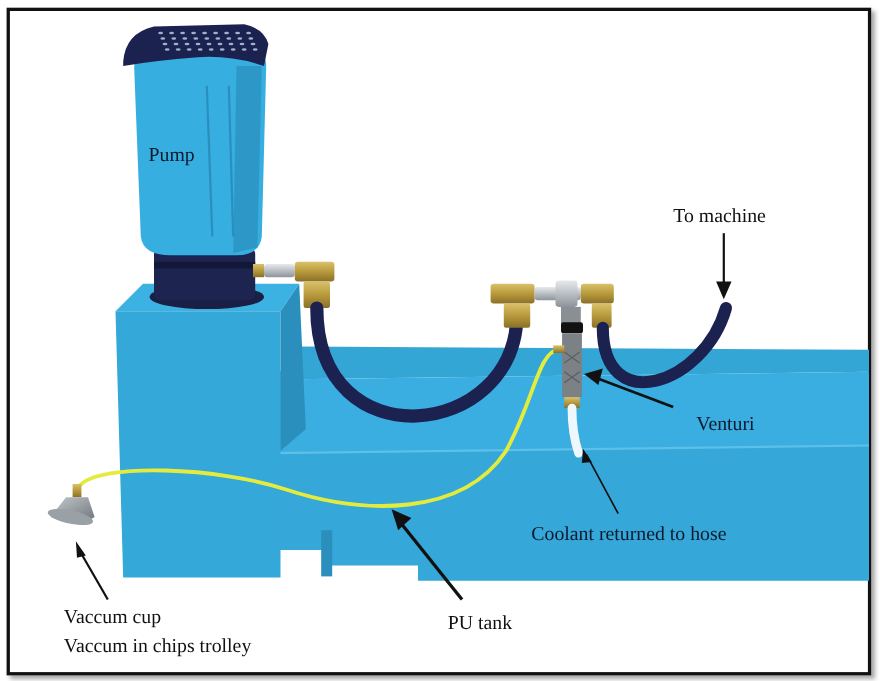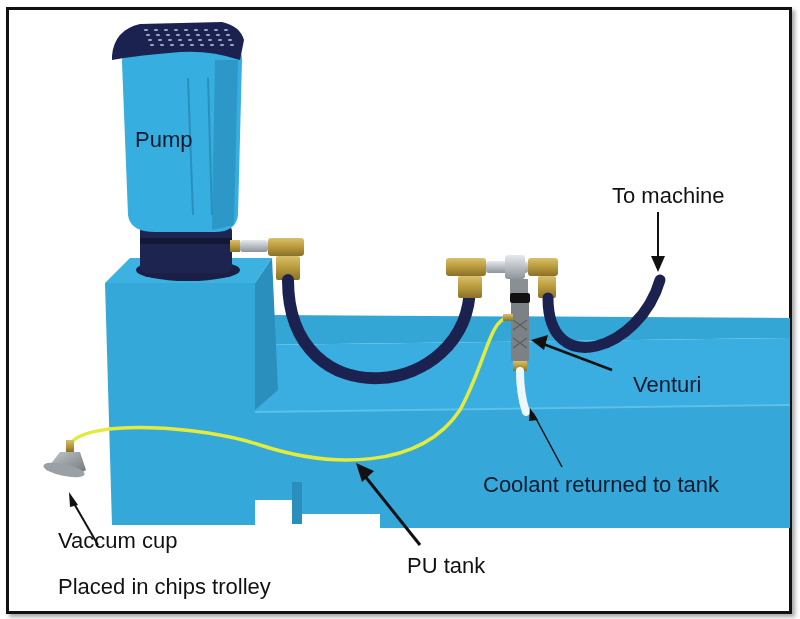--- a/index.html
+++ b/index.html
@@ -1,19 +1,19 @@
 <!DOCTYPE html>
 <html><head>
 <meta charset="utf-8">
 <style>
   html, body { margin: 0; padding: 0; background: #ffffff; }
   body { width: 800px; height: 619px; position: relative; overflow: hidden; font-family: "Liberation Sans", sans-serif; }
   #frame { position: absolute; left: 6px; top: 7px; width: 780px; height: 601px; border: 3px solid #111; box-shadow: 3px 3px 4px rgba(0,0,0,0.35); background: #fff; }
   svg#scene { position: absolute; left: 0; top: 0; }
-  .lbl { position: absolute; color: #0d1a2e; font-size: 22px; line-height: 26px; white-space: nowrap; }
+  .lbl { position: absolute; color: #0d1a2e; font-size: 18px; line-height: 26px; white-space: nowrap; font-family: Liberation Serif, serif; }
   .lbl.dark { color: #111; }
 </style>
 </head>
 <body>
 
 <div id="frame"></div>
 
 <svg id="scene" width="800" height="619" viewBox="0 0 800 619">
   <defs>
     <linearGradient id="brassG" x1="0" y1="0" x2="0" y2="1">
@@ -141,16 +141,16 @@
     <line x1="420" y1="545" x2="360" y2="470" stroke="#111" stroke-width="3"></line>
     <polygon points="356,463 374,471 362,482" fill="#111"></polygon>
     <line x1="98" y1="545" x2="72" y2="500" stroke="#111" stroke-width="2"></line>
     <polygon points="69,492 78,505 70,507" fill="#111"></polygon>
   </g>
 </svg>
 
 <div class="lbl" style="left:135px; top:127px;">Pump</div>
 <div class="lbl dark" style="left:612px; top:183px;">To machine</div>
 <div class="lbl" style="left:617px; top:372px;margin-left:16px;">Venturi</div>
-<div class="lbl" style="left:483px; top:472px;">Coolant returned to tank</div>
+<div class="lbl" style="left:483px; top:472px;">Coolant returned to hose</div>
 <div class="lbl dark" style="left:407px; top:553px;">PU tank</div>
-<div class="lbl dark" style="left:58px; top:528px;text-align:center;">Vaccum cup</div>
-<div class="lbl dark" style="left:58px; top:574px;">Placed in chips trolley</div>
+<div class="lbl dark" style="left:58px; top:547px;text-align:center;">Vaccum cup</div>
+<div class="lbl dark" style="left:58px; top:574px;">Vaccum in chips trolley</div>
 
 </body></html>

